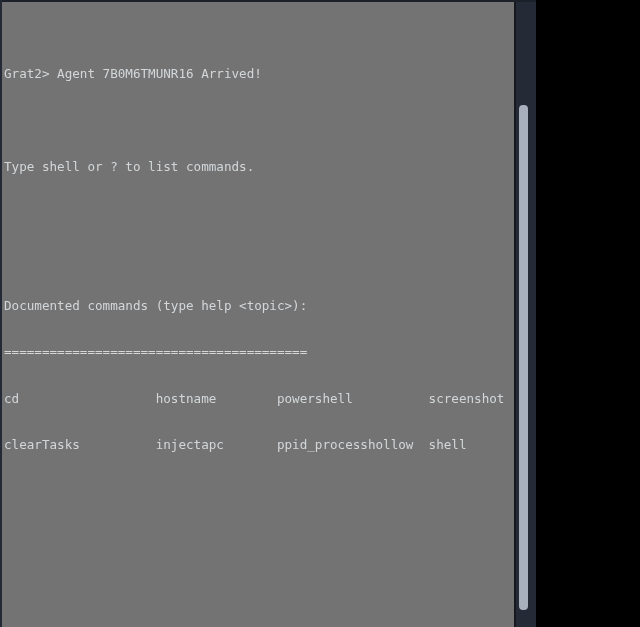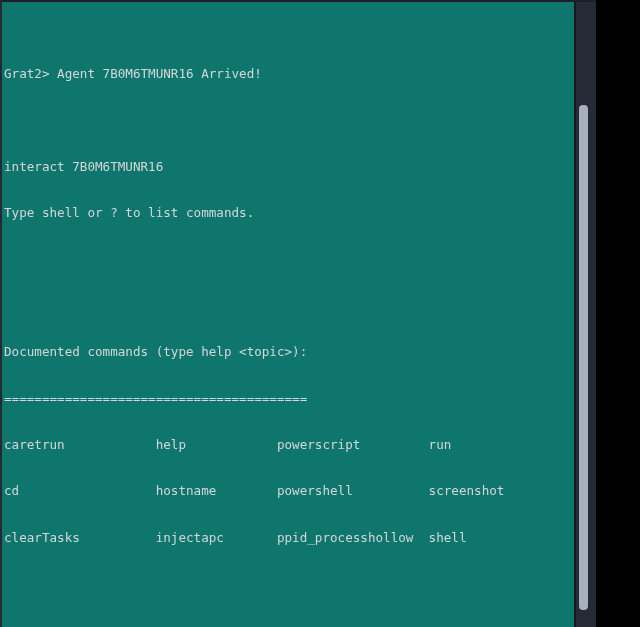--- a/index.html
+++ b/index.html
@@ -9,23 +9,23 @@
   }
   body {
     width: 640px;
     height: 627px;
     overflow: hidden;
     font-family: "DejaVu Sans Mono", "Liberation Mono", monospace;
   }
 
   #terminal-window {
     position: relative;
-    width: 596px;
+    width: 536px;
     height: 627px;
-    background: #0f766e;
+    background: #737373;
     box-sizing: border-box;
     overflow: hidden;
   }
 
   
   #frame-left-edge {
     position: absolute;
     left: 0; top: 0;
     width: 2px; height: 627px;
     background: #242a35;
@@ -105,27 +105,25 @@
 <div id="terminal-window">
 
   <div id="frame-top-edge"></div>
   <div id="frame-left-edge"></div>
 
   <div id="terminal-output">
     <div id="scroll-clip">
       <span class="line"></span>
       <span class="line">Grat2&gt; Agent 7B0M6TMUNR16 Arrived!</span>
       <span class="line"></span>
-      <span class="line">interact 7B0M6TMUNR16</span>
       <span class="line">Type shell or ? to list commands.</span>
       <span class="line"></span>
       <span class="line"></span>
       <span class="line">Documented commands (type help &lt;topic&gt;):</span>
       <span class="line">========================================</span>
-      <span class="line">caretrun            help            powerscript         run</span>
       <span class="line">cd                  hostname        powershell          screenshot</span>
       <span class="line">clearTasks          injectapc       ppid_processhollow  shell</span>
       
       
       
       
       
       
       
       

